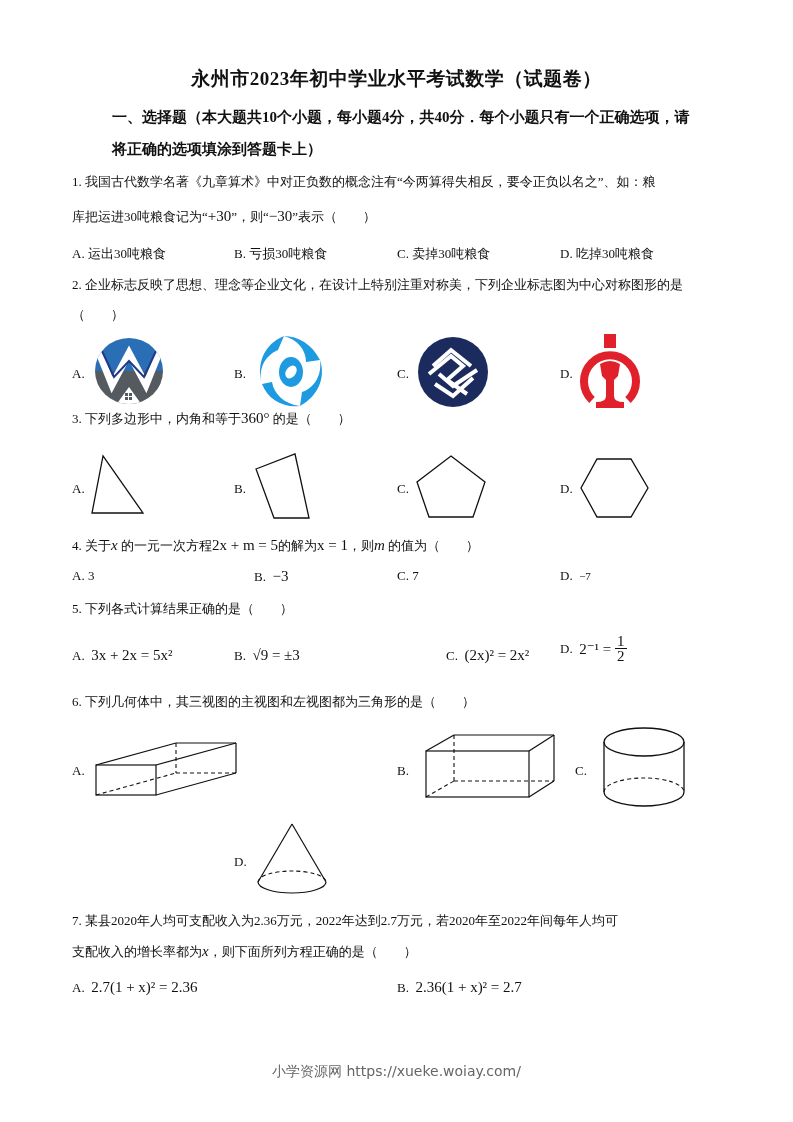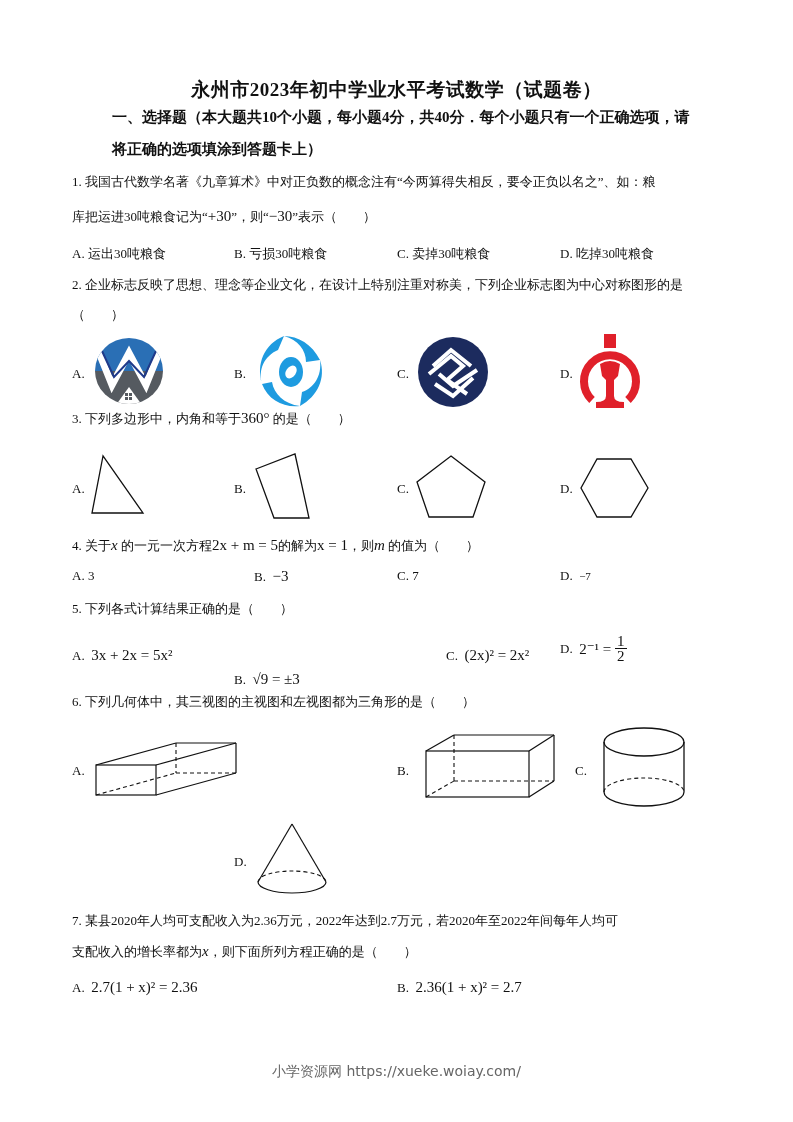--- a/index.html
+++ b/index.html
@@ -1,19 +1,19 @@
 <!DOCTYPE html>
 <html><head>
 <meta charset="utf-8">
 <style>
   html, body { margin:0; padding:0; background:#ffffff; }
   body { width:793px; height:1122px; position:relative; overflow:hidden;
          font-family:"Liberation Serif","DejaVu Serif",serif; color:#111; }
   .abs { position:absolute; white-space:nowrap; }
-  .title { font-size:19px; font-weight:bold; left:0; width:793px; text-align:center; top:66px; letter-spacing:0.5px;margin-top:11px; }
+  .title { font-size:19px; font-weight:bold; left:0; width:793px; text-align:center; top:66px; letter-spacing:0.5px; }
   .sect { font-size:15px; font-weight:bold; left:72px;margin-left:40px; }
   .q { font-size:13px; left:72px; }
   .opt { font-size:13px; }
   .math { font-family:"Liberation Serif","DejaVu Serif",serif; font-size:15px; }
   .footer { font-family:"DejaVu Sans","Liberation Sans",sans-serif; font-size:14px; color:#666; left:0; width:793px; text-align:center; top:1063px; }
   svg { position:absolute; overflow:visible; }
   .frac { display:inline-block; vertical-align:middle; text-align:center; line-height:14px; }
   .frac span { display:block; }
   .frac .num { border-bottom:1px solid #111; padding:0 2px; }
 </style>
@@ -112,21 +112,21 @@
 <div class="abs q" style="top:537px;">
   <span>4. 关于</span><i class="math">x</i><span> 的一元一次方程</span><span class="math">2x + m = 5</span><span>的解为</span><span class="math">x = 1</span><span>，则</span><i class="math">m</i><span> 的值为（　　）</span>
 </div>
 <div class="abs opt" style="top:568px; left:72px;text-align:center;"><span>A.</span> <span>3</span></div>
 <div class="abs opt" style="top:568px; left:234px;margin-left:20px;"><span>B.</span>&nbsp; <span class="math">−3</span></div>
 <div class="abs opt" style="top:568px; left:397px;"><span>C.</span> <span>7</span></div>
 <div class="abs opt" style="top:568px; left:560px;"><span>D.</span>&nbsp; <span style="font-size:11px;">−7</span></div>
 
 <div class="abs q" style="top:600px;">5. 下列各式计算结果正确的是（　　）</div>
 <div class="abs opt" style="top:647px; left:72px;"><span>A.</span>&nbsp; <span class="math">3x + 2x = 5x²</span></div>
-<div class="abs opt" style="top:671px; left:234px;"><span>B.</span>&nbsp; <span class="math">√9 = ±3</span></div>
+<div class="abs opt" style="top:647px; left:234px;"><span>B.</span>&nbsp; <span class="math">√9 = ±3</span></div>
 <div class="abs opt" style="top:647px; left:418px;margin-left:28px;"><span>C.</span>&nbsp; <span class="math">(2x)² = 2x²</span></div>
 <div class="abs opt" style="top:634px; left:560px;"><span style="vertical-align:middle;">D.</span>&nbsp; <span class="math" style="vertical-align:middle;">2⁻¹ = </span><span class="frac math"><span class="num">1</span><span>2</span></span></div>
 
 <div class="abs q" style="top:693px;">6. 下列几何体中，其三视图的主视图和左视图都为三角形的是（　　）</div>
 
 <div class="abs opt" style="top:763px; left:72px;">A.</div>
 <svg style="left:94px; top:740px;" width="150" height="60" viewBox="0 0 150 60">
   <g fill="none" stroke="#111" stroke-width="1.2">
     <rect x="2" y="25" width="60" height="30"></rect>
     <line x1="2" y1="25" x2="82" y2="3"></line>

